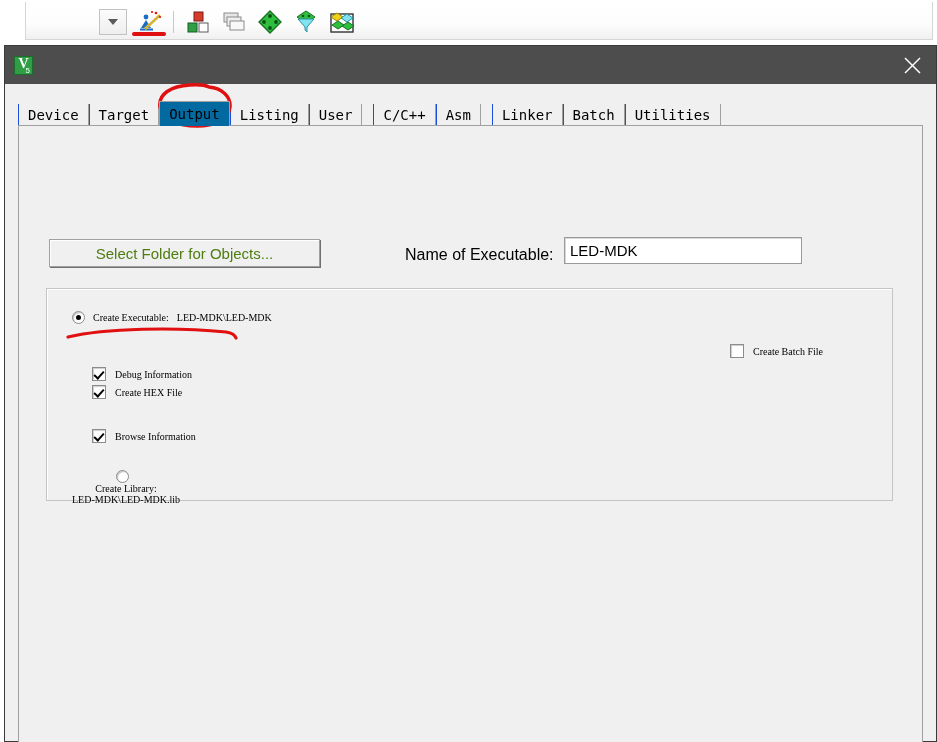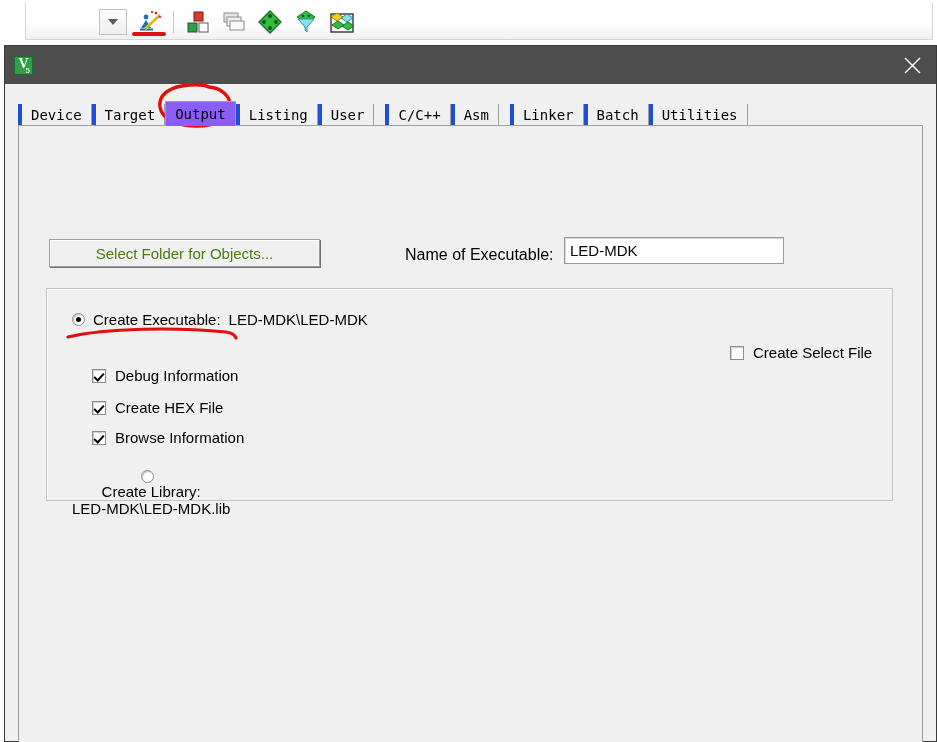--- a/index.html
+++ b/index.html
@@ -120,28 +120,28 @@
     align-items: flex-end;
     font-family: "DejaVu Sans Mono", monospace;
     font-size: 14px;
     color: #000000;
   }
   .tab {
     height: 22px;
     line-height: 22px;
     padding: 0 9px;
     background: #f0f0f0;
-    border-left: 4px solid #1d4ed8;
+    border-left: 1px solid #1d4ed8;
     border-right: 1px solid #a0a0a0;
     white-space: nowrap;
     cursor: pointer;
     box-sizing: border-box;
   }
   .tab.selected {
-    background: #8b5cf6;
+    background: #0369a1;
     border: 1px solid #a0a0a0;
     border-bottom: none;
     height: 25px;
     line-height: 24px;
     position: relative;
     z-index: 3;
   }
   .tab.gap { margin-left: 11px; }
 
   
@@ -177,21 +177,21 @@
   #exe-label {
     position: absolute;
     left: 386px; top: 120px;
     font-family: "Liberation Sans", sans-serif;
     font-size: 16px;
     color: #000000;
   }
   #exe-input {
     position: absolute;
     left: 545px; top: 111px;
-    width: 220px; height: 27px;
+    width: 238px; height: 27px;
     background: #ffffff;
     border: 1px solid #9a9a9a;
     box-shadow: inset 1px 1px 0 #d8d8d8;
     box-sizing: border-box;
     display: flex; align-items: center;
     padding-left: 5px;
     font-family: "Liberation Sans", sans-serif;
     font-size: 15px;
     color: #000000;
     cursor: text;
@@ -205,22 +205,22 @@
     border: 1px solid #c4c4c4;
     background: #f0f0f0;
     box-shadow: inset 1px 1px 0 #ffffff;
     box-sizing: border-box;
   }
 
   .opt-row {
     position: absolute;
     display: flex;
     align-items: center;
-    font-family: Liberation Sans, sans-serif;
-    font-size: 15px;
+    font-family: Liberation Serif, serif;
+    font-size: 10px;
     color: #000000;
     cursor: pointer;
     white-space: nowrap;
   }
 
   
   .radio {
     width: 13px; height: 13px;
     border-radius: 50%;
     background: #ffffff;
@@ -404,40 +404,40 @@
           <span>Create Executable:</span>
           <span style="width:8px"></span>
           <span>LED-MDK\LED-MDK</span>
         </div>
 
         <div class="opt-row" style="left:45px; top:78px;">
           <span class="cbox on"></span>
           <span>Debug Information</span>
         </div>
 
-        <div class="opt-row" style="left:45px; top:110px;">
+        <div class="opt-row" style="left:45px; top:96px;">
           <span class="cbox on"></span>
           <span>Create HEX File</span>
         </div>
 
         <div class="opt-row" style="left:45px; top:140px;text-align:right;">
           <span class="cbox on"></span>
           <span>Browse Information</span>
         </div>
 
         <div class="opt-row" style="left:25px; top:181px;flex-direction:column;">
           <span class="radio"></span>
           <span>Create Library:</span>
           <span style="width:8px"></span>
           <span>LED-MDK\LED-MDK.lib</span>
         </div>
 
         <div class="opt-row" style="left:683px; top:55px;">
           <span class="cbox"></span>
-          <span>Create Select File</span>
+          <span>Create Batch File</span>
         </div>
 
       </div>
     </div>
 
   </div>
 </div>
 
 <svg id="annot-circle" viewBox="0 0 76 46" xmlns="http://www.w3.org/2000/svg">
   <path d="M52 5 C64 6, 74 14, 73 25 C72 37, 58 44, 40 44 C21 44, 5 38, 3 25 C1 12, 14 4, 33 3 C41 2.5, 48 3, 52 5 Z" fill="none" stroke="#e01010" stroke-width="3.4" stroke-linecap="round"></path>

